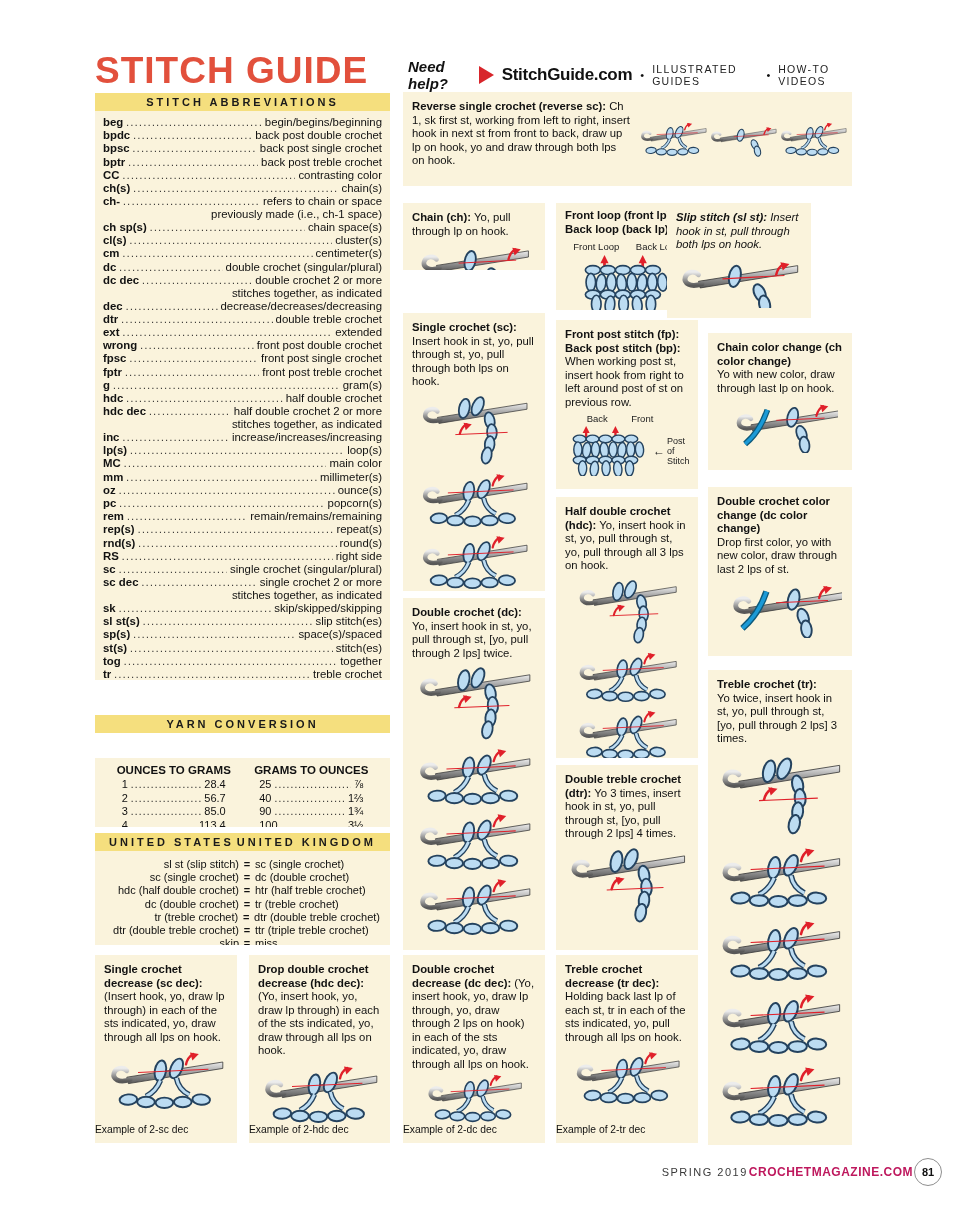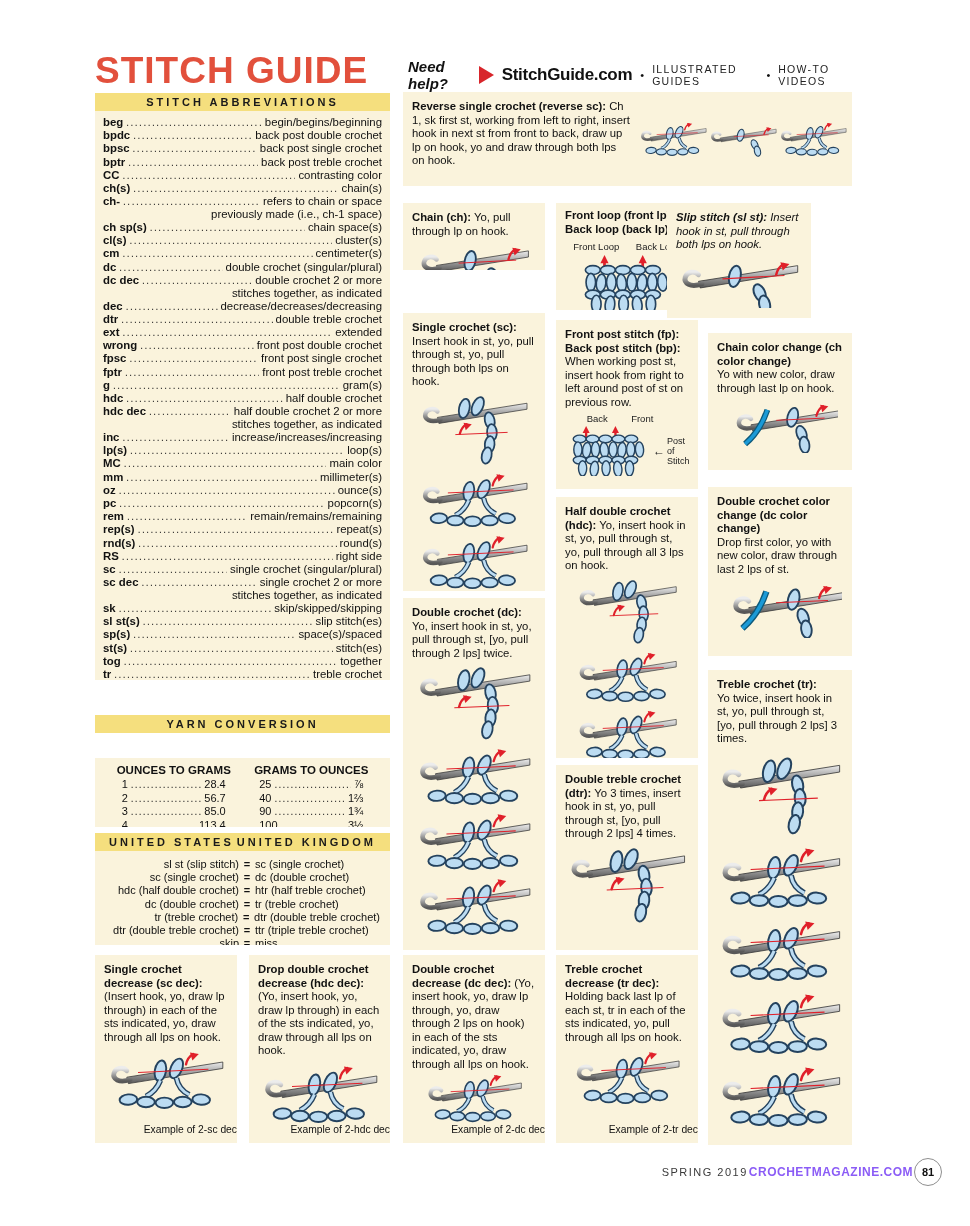--- a/index.html
+++ b/index.html
@@ -43,29 +43,29 @@
 
   
   .sbox{position:absolute;background:#FAF3DC;box-sizing:border-box;padding:8px 9px;
         font-size:11.3px;line-height:13.5px;overflow:hidden;}
   .sbox p{margin:0;}
   .sbox b{font-weight:700;}
   .ill{display:block;margin:6px auto 0;}
   .lblrow{display:flex;justify-content:space-around;font-size:9.5px;margin-top:4px;color:#222;}
   .postwrap{display:flex;align-items:center;}
   .postlabel{width:36px;font-size:9px;line-height:10px;color:#222;display:flex;align-items:center;gap:2px;}
-  .cap{position:absolute;bottom:7px;left:0;right:0;text-align:right;font-size:10.3px;padding-left:19px;}
+  .cap{position:absolute;bottom:7px;left:0;right:0;text-align:left;font-size:10.3px;}
   .topbox{display:flex;gap:8px;}
   .topbox .txt{width:218px;flex:none;}
   .topfigs{display:flex;flex:1;align-items:center;justify-content:space-between;}
 
   
   .footer{position:absolute;right:28px;top:1158px;display:flex;align-items:center;gap:1px;}
   .f-issue{font-size:11px;letter-spacing:1.5px;color:#3a3a3a;}
-  .f-site{font-size:12px;font-weight:800;letter-spacing:0.5px;color:#8b5cf6;}
+  .f-site{font-size:12px;font-weight:800;letter-spacing:0.5px;color:#be185d;}
   .pgnum{width:26px;height:26px;border:1.5px solid #8f8f8f;border-radius:50%;display:flex;
          align-items:center;justify-content:center;font-weight:700;font-size:11px;background:#fff;}
 </style>
 </head>
 <body>
 
 <svg width="0" height="0" style="position:absolute" aria-hidden="true">
   <defs>
     <linearGradient id="hookg" x1="0" y1="0" x2="0" y2="1">
       <stop offset="0" stop-color="#ececec"></stop>

